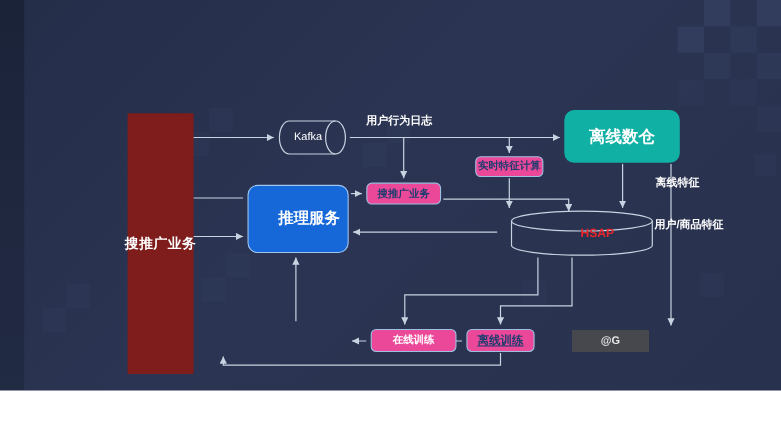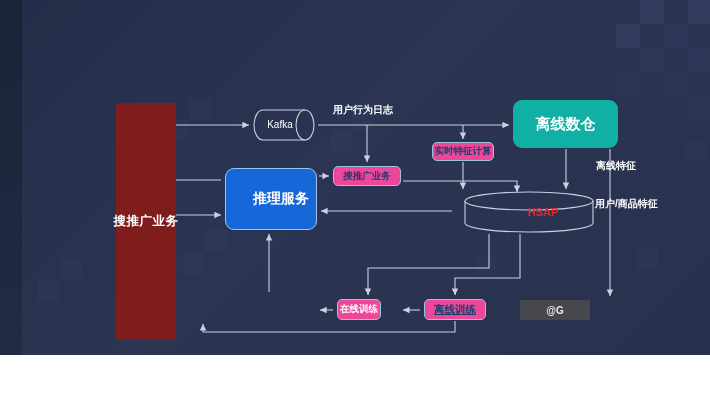--- a/index.html
+++ b/index.html
@@ -137,21 +137,21 @@
     width: 68px; height: 20px;
     color: #1d3d6e;
   }
   .box-featcalc {
     left: 432px; top: 142px;
     width: 62px; height: 19px;
     color: #1d3d6e;
   }
   .box-online-train {
     left: 337px; top: 299px;
-    width: 44px; height: 21px;
+    width: 78px; height: 21px;
     color: #ffffff;
   }
   .box-offline-train {
     left: 424px; top: 299px;
     width: 62px; height: 21px;
     color: #1d3d6e;
     font-size: 10.5px;
     text-decoration: underline;
   }
 

